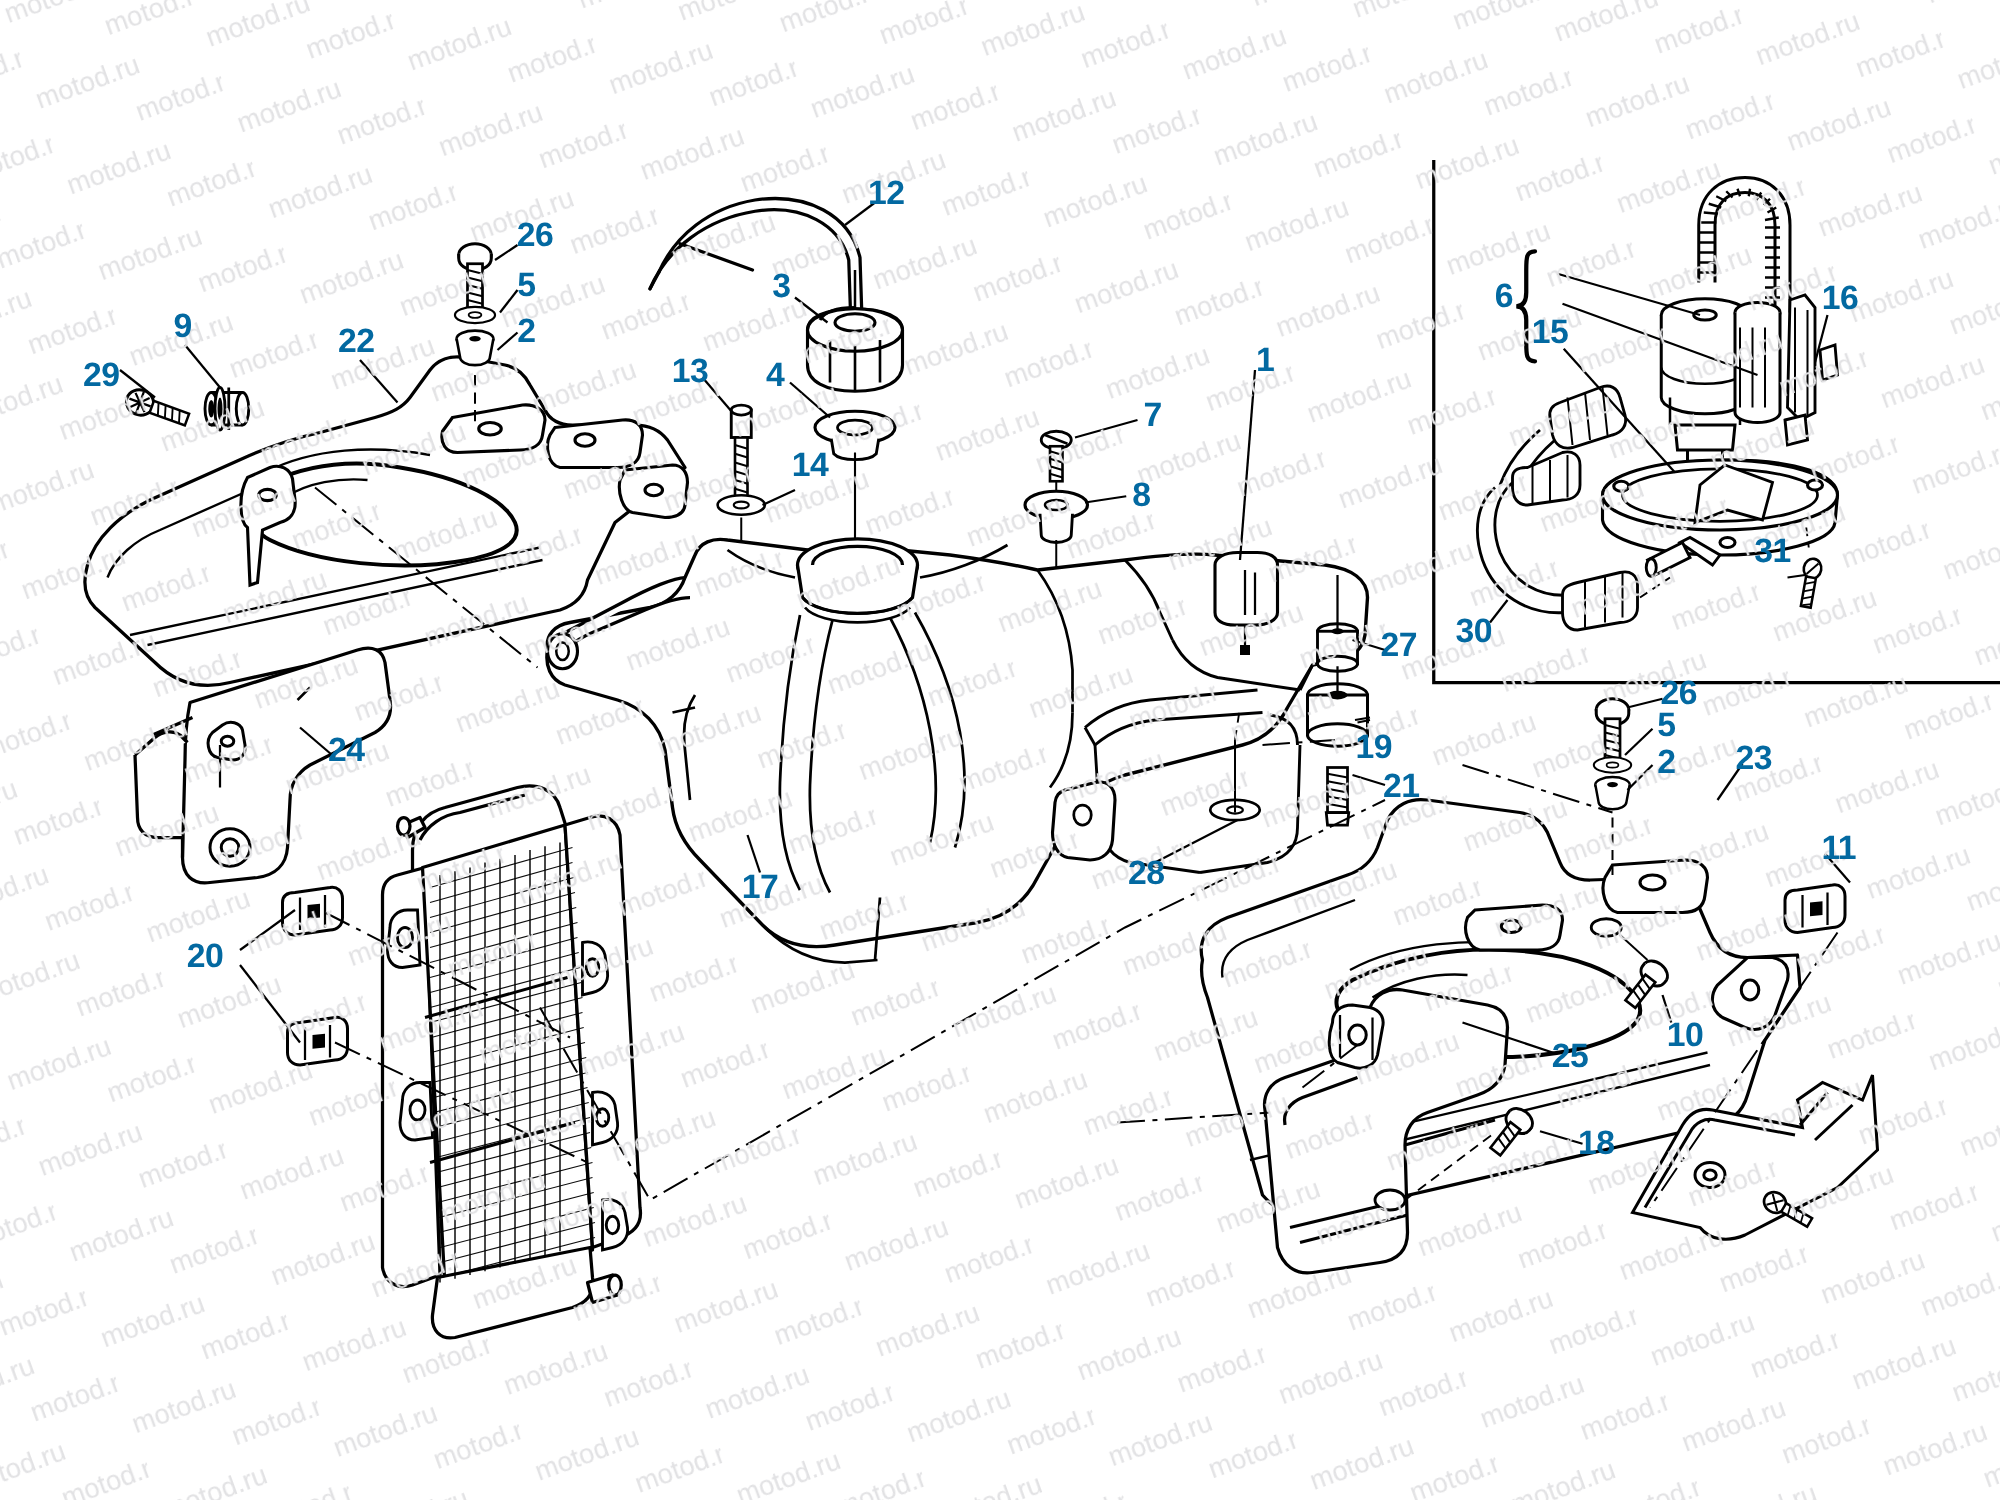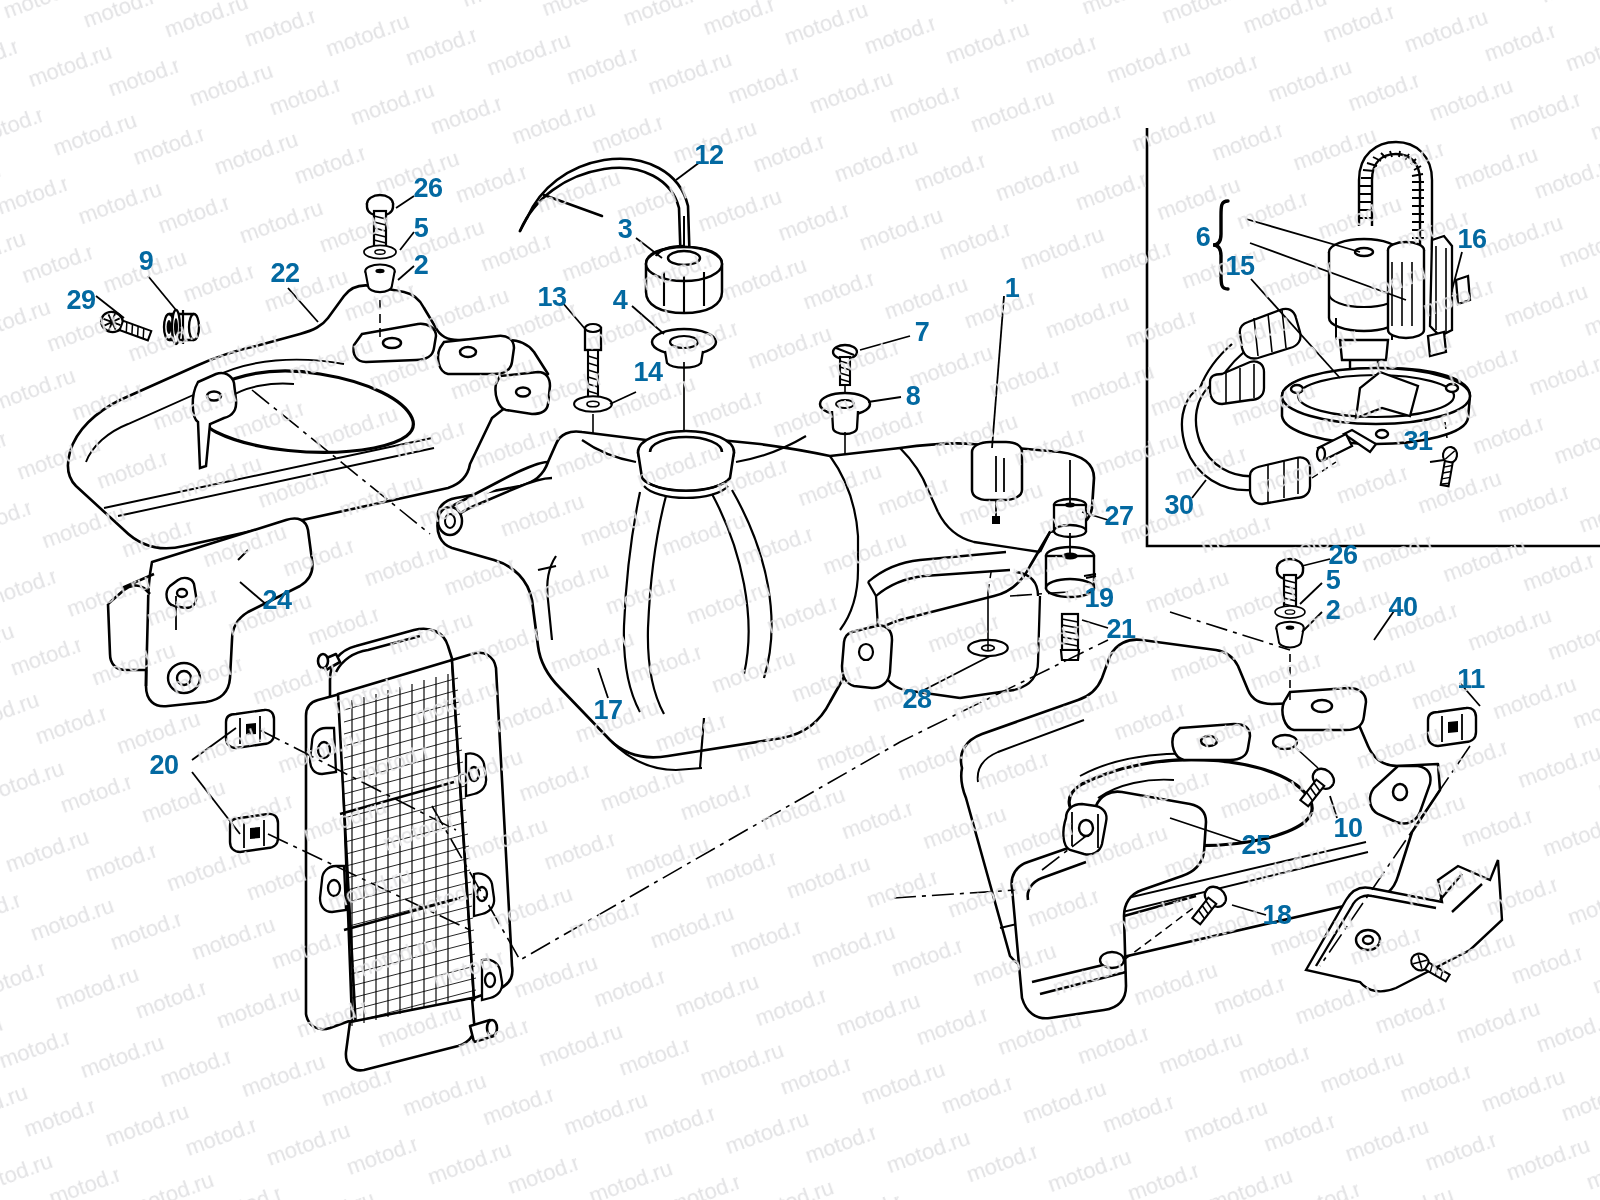--- a/index.html
+++ b/index.html
@@ -672,21 +672,21 @@
       <div class="lbl" style="left: 552px; top: 297px;">13</div>
       <div class="lbl" style="left: 648px; top: 372px;">14</div>
       <div class="lbl" style="left: 1240px; top: 266px;">15</div>
       <div class="lbl" style="left: 1472px; top: 239px;">16</div>
       <div class="lbl" style="left: 608px; top: 710px;">17</div>
       <div class="lbl" style="left: 1277px; top: 915px;">18</div>
       <div class="lbl" style="left: 1099px; top: 575px; margin-top: 23px;">19</div>
       <div class="lbl" style="left: 164px; top: 765px;">20</div>
       <div class="lbl" style="left: 1121px; top: 629px;">21</div>
       <div class="lbl" style="left: 285px; top: 273px;">22</div>
-      <div class="lbl" style="left: 1403px; top: 607px;">40</div>
+      <div class="lbl" style="left: 1403px; top: 607px;">23</div>
       <div class="lbl" style="left: 277px; top: 600px;">24</div>
       <div class="lbl" style="left: 1256px; top: 845px;">25</div>
       <div class="lbl" style="left: 428px; top: 188px;">26</div>
       <div class="lbl" style="left: 1343px; top: 555px;">26</div>
       <div class="lbl" style="left: 1119px; top: 516px; text-align: right;">27</div>
       <div class="lbl" style="left: 917px; top: 699px;">28</div>
       <div class="lbl" style="left: 81px; top: 300px;">29</div>
       <div class="lbl" style="left: 1179px; top: 505px;">30</div>
       <div class="lbl" style="left: 1418px; top: 441px;">31</div>
     </div>

